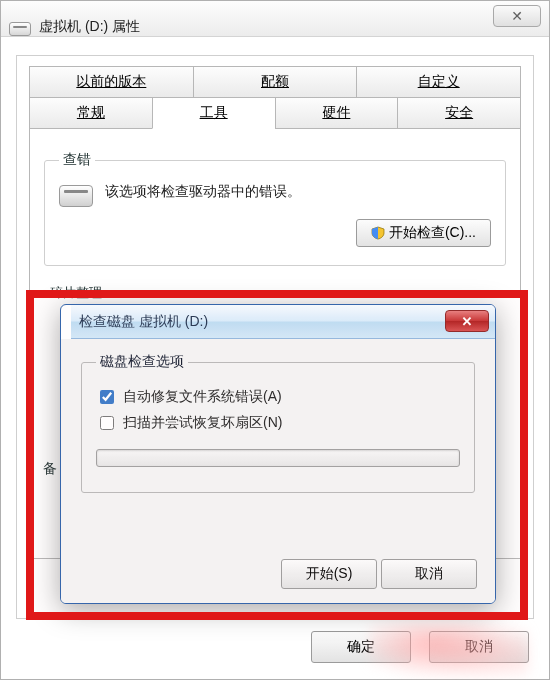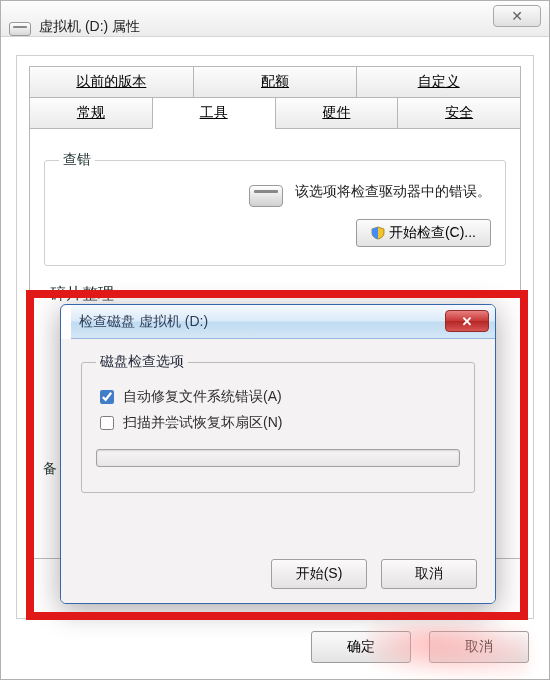--- a/index.html
+++ b/index.html
@@ -98,21 +98,20 @@
   fieldset.group legend {
     padding:0 4px;
     font-size:14px;
     color:#114488;
     color:#233;
   }
   .check-row {
     display:flex;
     align-items:flex-start;
     gap:12px;
-    justify-content:flex-end;
   }
   .big-drive-icon {
     width:34px;height:22px;
     background:linear-gradient(#fff,#d0d0d0);
     border:1px solid #9a9a9a;
     border-radius:4px;
     margin-top:2px;
     flex-shrink:0;
     position:relative;
   }
@@ -133,21 +132,21 @@
     background:linear-gradient(#fcfcfc,#e3e3e3);
     cursor:pointer;
   }
   .btn-row-right { text-align:right; margin-top:12px; }
   .shield-icon {
     width:14px;height:14px;
     display:inline-block;
   }
   .shield-icon svg { display:block; }
   .defrag-legend {
-    font-size:16px;color:#233;
+    font-size:13px;color:#233;
     margin:2px 0 0 6px;
   }
   .footer-btns {
     position:absolute;
     right:20px;
     bottom:16px;
     display:flex;
     gap:18px;
   }
   .footer-btns .btn { min-width:100px; padding:6px 18px; }
@@ -225,21 +224,21 @@
     margin-top:16px;
     height:18px;
     border:1px solid #9e9e9e;
     border-radius:3px;
     background:linear-gradient(#f8f8f8,#e6e6e6);
     box-shadow:inset 0 1px 2px rgba(0,0,0,.15);
   }
   .dialog-footer {
     position:absolute;
     right:18px; bottom:14px;
-    display:flex; gap:14px;
+    display:flex; gap:4px;
   }
   .dialog-footer .btn { min-width:96px; padding:5px 12px; }
   
   .blur-smudge {
     position:absolute;
     right:20px; bottom:2px;
     width:160px;height:56px;
     background:radial-gradient(ellipse at 40% 40%, rgba(255,150,150,.55), rgba(255,200,200,.15) 55%, transparent 70%),
                radial-gradient(ellipse at 70% 60%, rgba(255,170,170,.4), transparent 70%);
     filter:blur(6px);

